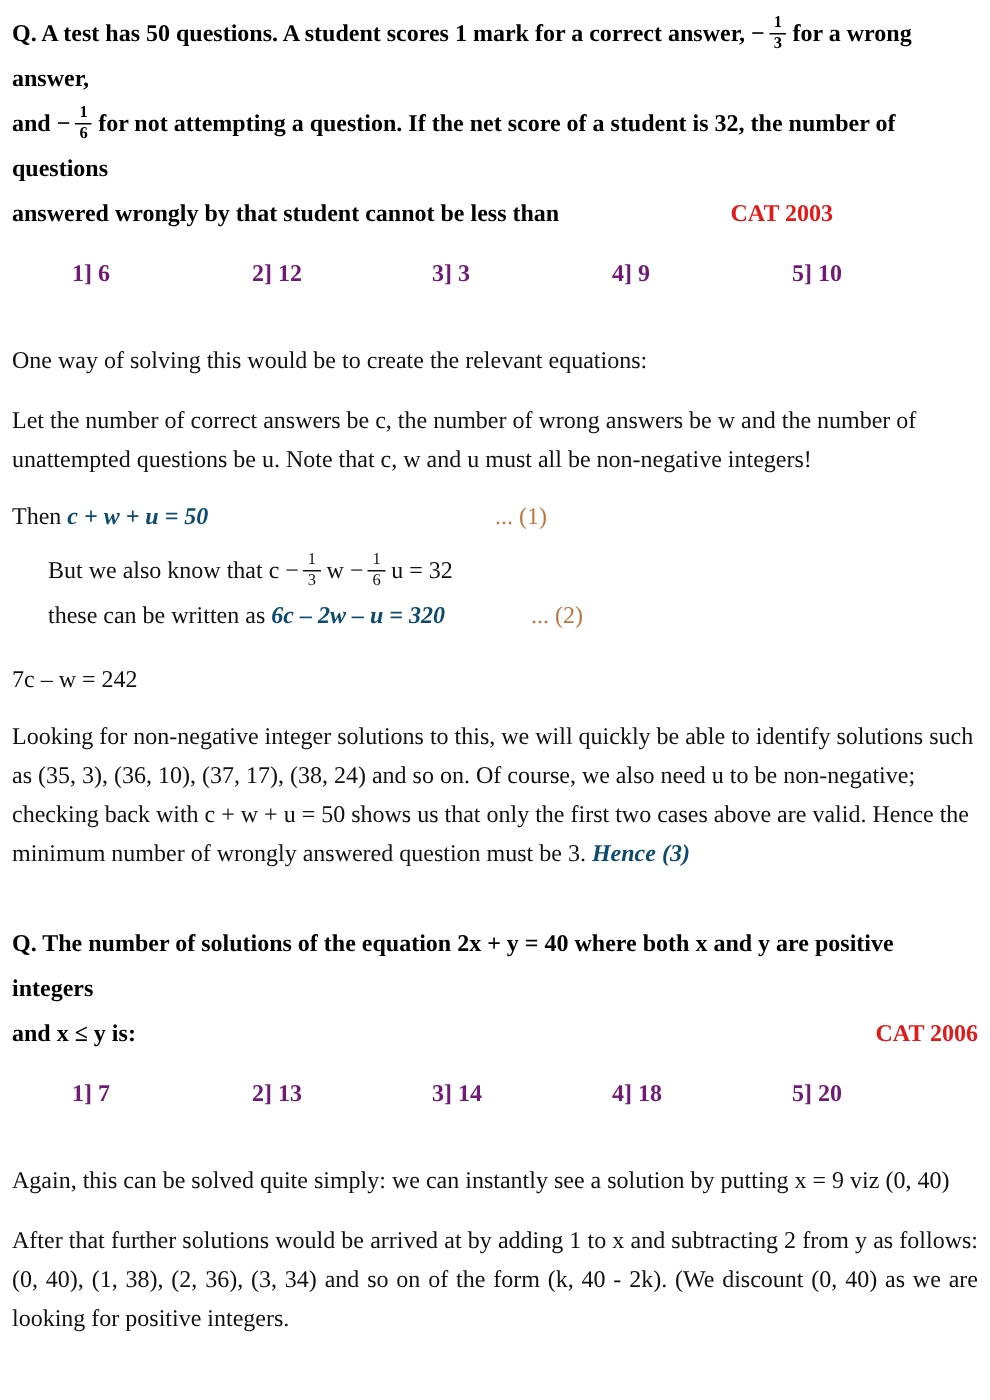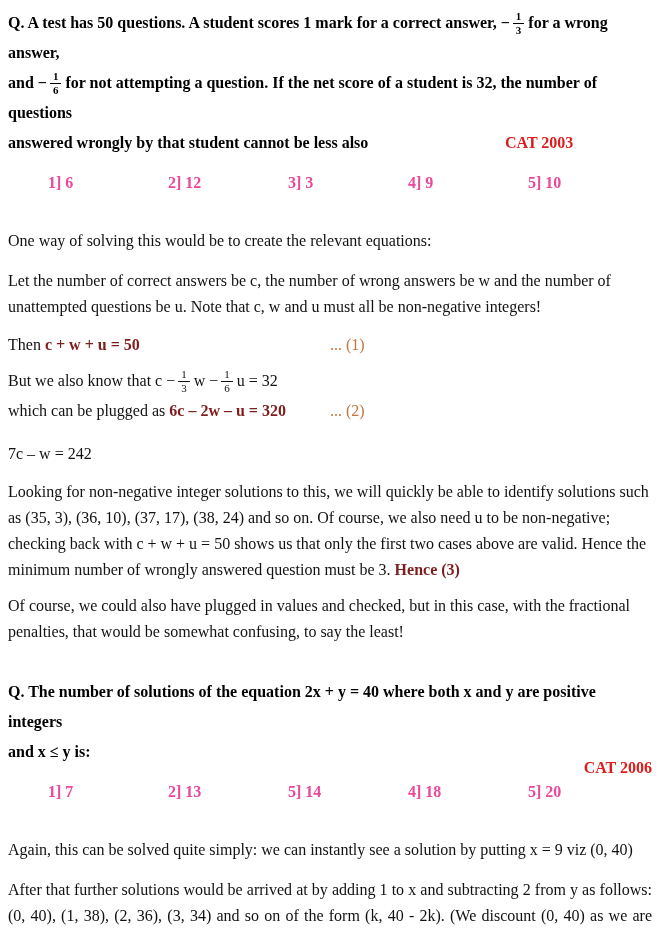--- a/index.html
+++ b/index.html
@@ -5,55 +5,55 @@
   html,body{margin:0;padding:0;}
   body{
     width:660px;height:933px;background:#ffffff;overflow:hidden;
     font-family:"Liberation Serif","DejaVu Serif",serif;
     font-size:16px;line-height:26px;color:#111;
     box-sizing:border-box;padding:8px;
   }
   .question{font-weight:bold;color:#000;}
   .qline{line-height:30px;position:relative;}
   .cattag{position:absolute;font-weight:bold;color:#e01b1b;}
-  .cattag.q1{left:497px;top:0;}
-  .cattag.q2{right:0;top:16px;}
-  .options{margin-top:12px;padding-left:40px;font-weight:bold;color:#ec4899;}
+  .cattag.q1{left:479px;top:0;}
+  .cattag.q2{right:0;top:0;}
+  .options{margin-top:12px;padding-left:40px;font-weight:bold;color:#701a75;}
   .opt{display:inline-block;width:120px;}
   .opt:last-child{width:auto;}
   .para{margin-top:14px;}
   .eqrow{margin-top:14px;position:relative;}
   .eqlabel{position:absolute;left:322px;top:0;color:#c0763f;}
   .fracblock{margin-top:8px;}
-  .fracline{line-height:30px;position:relative;}
+  .fracline{line-height:30px;position:relative;margin-left:24px;}
   .frac{display:inline-block;vertical-align:middle;text-align:center;
         line-height:1;font-size:11px;margin:0 4px 2px 3px;}
   .frac .num{display:block;border-bottom:1px solid currentColor;padding:0 3px 1px;}
   .frac .den{display:block;padding-top:1px;}
   .mt16{margin-top:32px;}
   .mt15{margin-top:15px;}
   .mt12{margin-top:12px;}
   .mt10{margin-top:10px;}
   .justified{text-align:justify;}
-  b{color:#7f1d1d;}
+  b{color:#0c4a6e;font-style:italic;}
 </style>
 </head>
 <body>
 
 <div>
 
   <div class="question">
     <div class="qline">
       <span>Q. A test has 50 questions. A student scores 1 mark for a correct answer, −</span><span class="frac"><span class="num">1</span><span class="den">3</span></span><span>for a wrong answer,</span>
     </div>
     <div class="qline">
       <span>and −</span><span class="frac"><span class="num">1</span><span class="den">6</span></span><span>for not attempting a question. If the net score of a student is 32, the number of questions</span>
     </div>
     <div class="qline">
-      <span>answered wrongly by that student cannot be less also</span>
+      <span>answered wrongly by that student cannot be less than</span>
       <span class="cattag q1">CAT 2003</span>
     </div>
   </div>
 
   <div class="options">
     <span class="opt">1] 6</span><span class="opt">2] 12</span><span class="opt">3] 3</span><span class="opt">4] 9</span><span class="opt">5] 10</span>
   </div>
 
   <div class="para mt16">One way of solving this would be to create the relevant equations:</div>
 
@@ -62,43 +62,42 @@
   <div class="eqrow mt12">
     <span>Then </span><b>c + w + u = 50</b>
     <span class="eqlabel">... (1)</span>
   </div>
 
   <div class="fracblock">
     <div class="fracline">
       <span>But we also know that c −</span><span class="frac"><span class="num">1</span><span class="den">3</span></span><span>w −</span><span class="frac"><span class="num">1</span><span class="den">6</span></span><span>u = 32</span>
     </div>
     <div class="fracline">
-      <span>which can be plugged as </span><b>6c – 2w – u = 320</b>
+      <span>these can be written as </span><b>6c – 2w – u = 320</b>
       <span class="eqlabel">... (2)</span>
     </div>
   </div>
 
 
   <div class="para mt15">7c – w = 242</div>
 
   <div class="para mt12">
     <span>Looking for non-negative integer solutions to this, we will quickly be able to identify solutions such as (35, 3), (36, 10), (37, 17), (38, 24) and so on. Of course, we also need u to be non-negative; checking back with c + w + u = 50 shows us that only the first two cases above are valid. Hence the minimum number of wrongly answered question must be 3. </span><b>Hence (3)</b>
   </div>
 
-  <div class="para mt10">Of course, we could also have plugged in values and checked, but in this case, with the fractional penalties, that would be somewhat confusing, to say the least!</div>
 
   <div class="question mt16">
     <div class="qline">Q. The number of solutions of the equation 2x + y = 40 where both x and y are positive integers</div>
     <div class="qline">
       <span>and x ≤ y is:</span>
       <span class="cattag q2">CAT 2006</span>
     </div>
   </div>
 
   <div class="options">
-    <span class="opt">1] 7</span><span class="opt">2] 13</span><span class="opt">5] 14</span><span class="opt">4] 18</span><span class="opt">5] 20</span>
+    <span class="opt">1] 7</span><span class="opt">2] 13</span><span class="opt">3] 14</span><span class="opt">4] 18</span><span class="opt">5] 20</span>
   </div>
 
   <div class="para mt16">Again, this can be solved quite simply: we can instantly see a solution by putting x = 9 viz (0, 40)</div>
 
   <div class="para justified">After that further solutions would be arrived at by adding 1 to x and subtracting 2 from y as follows: (0, 40), (1, 38), (2, 36), (3, 34) and so on of the form (k, 40 - 2k). (We discount (0, 40) as we are looking for positive integers.</div>
 
 </div>
 
 </body></html>

